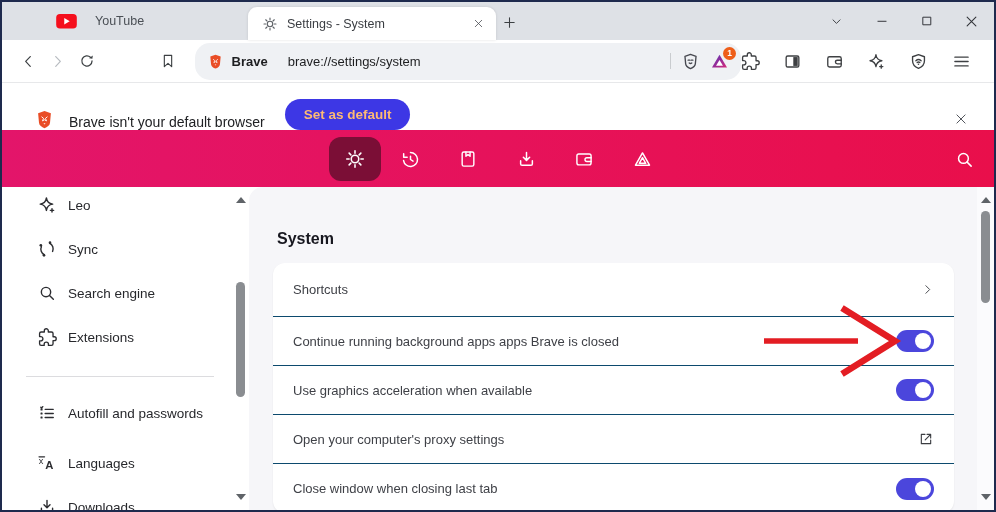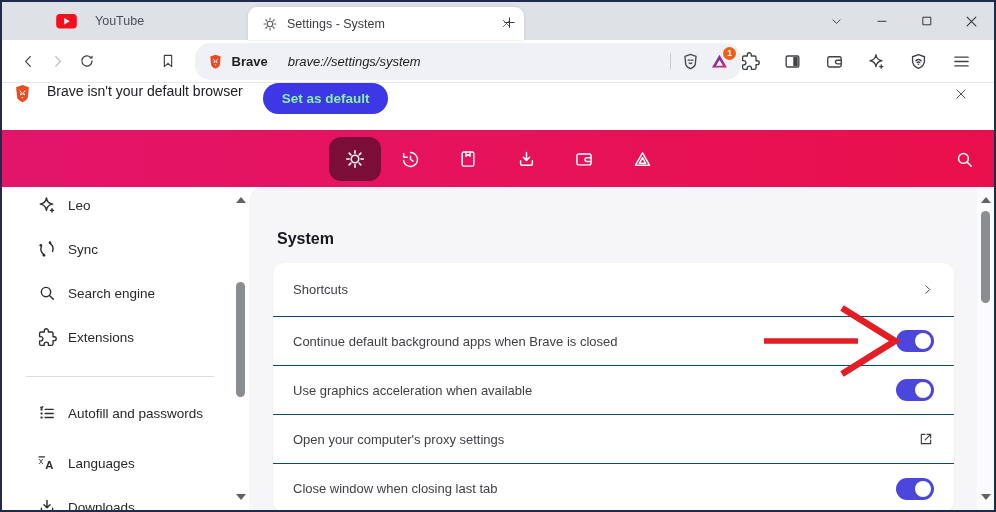--- a/index.html
+++ b/index.html
@@ -7,52 +7,52 @@
   .window{width:996px;height:512px;border:2px solid #1e2a4e;background:#fff;
     font-family:"Liberation Sans",sans-serif;display:flex;flex-direction:column;
     position:relative;overflow:hidden;}
   svg{display:block;}
   .str{fill:none;stroke:currentColor;stroke-width:1.7;stroke-linecap:round;stroke-linejoin:round;}
 
   
   .tabstrip{height:38px;flex:none;background:#dee1e6;position:relative;}
   .tab-inactive{position:absolute;left:40px;top:0;height:38px;display:flex;align-items:center;gap:18px;
     padding:0 14px;color:#4a4f55;font-size:12.5px;cursor:default;}
-  .tab-active{position:absolute;left:246px;top:5px;width:276px;height:33px;background:#fff;
+  .tab-active{position:absolute;left:246px;top:5px;width:248px;height:33px;background:#fff;
     border-radius:9px 9px 0 0;display:flex;align-items:center;gap:9px;padding:0 12px 0 14px;
     font-size:12.5px;color:#3a3d42;box-shadow:0 0 3px rgba(0,0,0,.12);}
   .tab-active .ttl{flex:1;white-space:nowrap;overflow:hidden;}
   .newtab{position:absolute;left:494px;top:7px;width:26px;height:26px;border-radius:50%;
     display:flex;align-items:center;justify-content:center;color:#3c4043;}
   .capbtns{position:absolute;right:0;top:0;height:38px;display:flex;}
   .capbtn{width:45px;height:100%;display:flex;align-items:center;justify-content:center;color:#33353a;}
 
   
   .navbar{height:43px;flex:none;background:#fff;border-bottom:1px solid #e7e8ea;
     display:flex;align-items:center;padding:0 12px;}
   .navbtn{width:30px;height:30px;display:flex;align-items:center;justify-content:center;color:#3c4043;}
   .navbtn.dis{color:#b7bbc0;}
   .bookmarkbtn{margin-left:52px;}
   .urlbar{margin-left:12px;width:562px;height:37px;background:#eff1f4;border-radius:15px;
     display:flex;align-items:center;padding:0 10px 0 12px;justify-content:flex-end;}
   .site-label{font-size:13px;font-weight:bold;color:#1d1e20;margin-left:8px;}
-  .url-text{font-size:13px;color:#1d1e20;margin-left:20px;white-space:nowrap;font-style:italic;}
+  .url-text{font-size:13px;color:#1d1e20;margin-left:20px;white-space:nowrap;}
   .urlbar .spacer{flex:1;}
   .vsep{width:1px;height:16px;background:#c9cccf;margin:0 10px;}
   .batwrap{position:relative;margin-left:10px;margin-right:2px;}
   .badge{position:absolute;top:-5px;right:-7px;min-width:13px;height:13px;border-radius:7px;
     background:#ee5e19;color:#fff;font-size:8.5px;font-weight:bold;display:flex;
     align-items:center;justify-content:center;padding:0 2px;}
   .navright{margin-left:auto;display:flex;align-items:center;gap:23px;padding-right:10px;color:#3e4043;}
 
   
-  .infobar{height:47px;flex:none;background:#fff;display:flex;align-items:flex-start;padding-left:10px;}
+  .infobar{height:47px;flex:none;background:#fff;display:flex;align-items:flex-end;padding-left:32px;}
   .infomsg{font-size:14px;color:#202124;margin-left:14px;}
   .infobtn{margin-left:20px;height:31px;padding:0 19px;border:none;border-radius:16px;
-    background:#3d37e5;color:#86efac;font-size:13.5px;font-weight:bold;font-family:inherit;
+    background:#3d37e5;color:#fdba74;font-size:13.5px;font-weight:bold;font-family:inherit;
     display:flex;align-items:center;}
   .infoclose{margin-left:auto;margin-right:22px;color:#50535a;width:22px;height:22px;
     display:flex;align-items:center;justify-content:center;}
 
   
   .pinkbar{height:57px;flex:none;background:linear-gradient(90deg,#e3156a,#e90f4b);position:relative;}
   .pinkicons{position:absolute;left:327px;top:7px;display:flex;align-items:center;}
   .gearbtn{width:52px;height:44px;border-radius:12px;background:#7b0e36;display:flex;
     align-items:center;justify-content:center;color:#fff;}
   .pico{width:58px;height:44px;display:flex;align-items:center;justify-content:center;color:#fff;}
@@ -447,21 +447,21 @@
       <div class="card">
         <div class="row">
           <span class="rlabel">Shortcuts</span>
           <span class="rowctl">
             <svg width="13" height="13" viewBox="0 0 24 24">
                 <path class="str" stroke-width="2" d="M9 5l7 7-7 7"></path>
               </svg>
           </span>
         </div>
         <div class="row">
-          <span class="rlabel">Continue default background apps when Brave is closed</span>
+          <span class="rlabel">Continue running background apps apps Brave is closed</span>
           <span class="toggle">
               <span class="knob"></span>
             </span>
         </div>
         <div class="row">
           <span class="rlabel">Use graphics acceleration when available</span>
           <span class="toggle">
               <span class="knob"></span>
             </span>
         </div>

